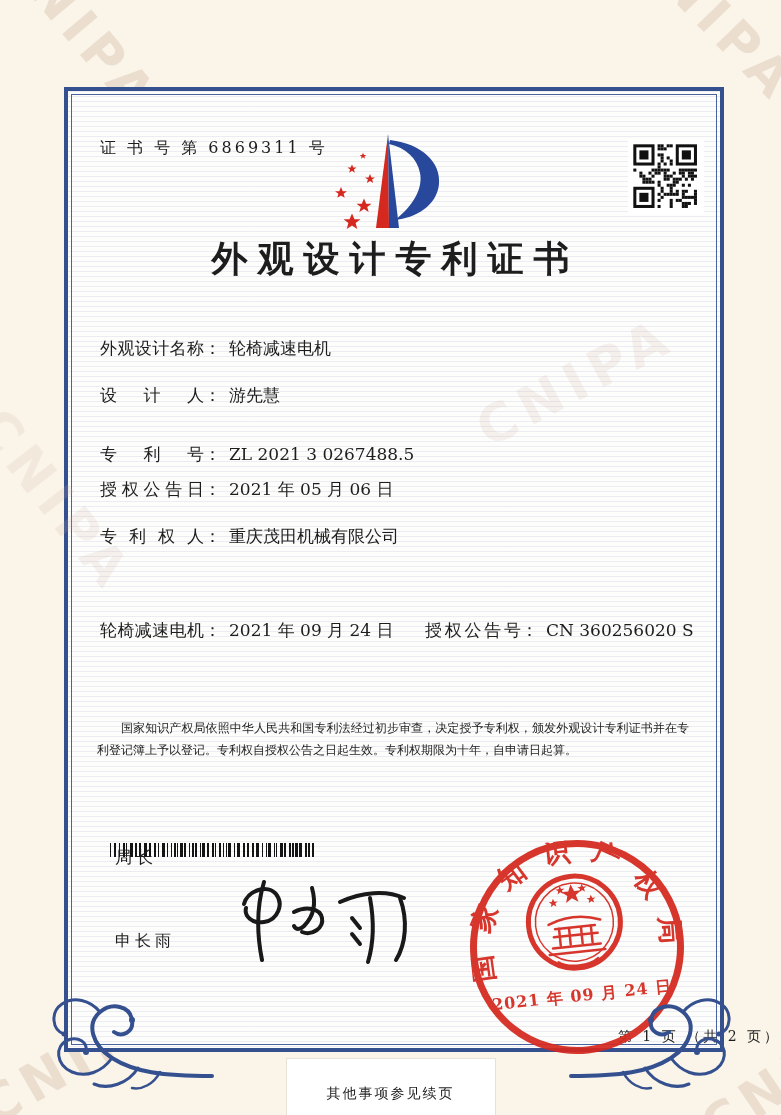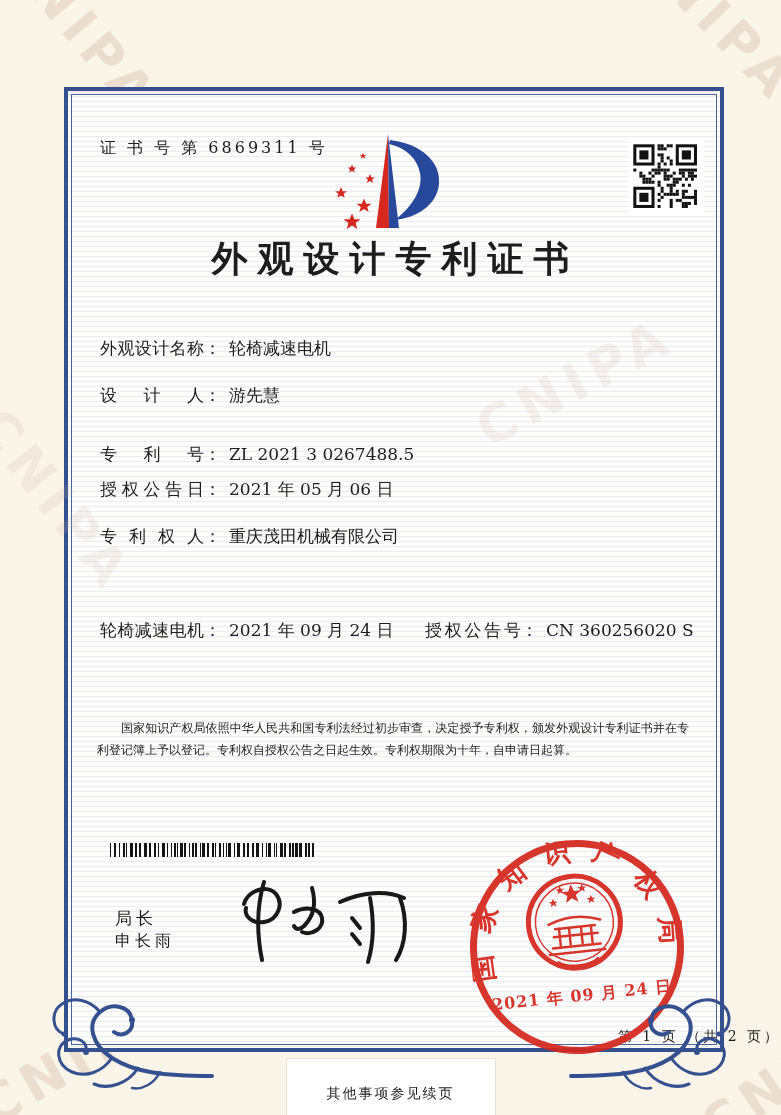--- a/index.html
+++ b/index.html
@@ -64,21 +64,21 @@
   .colon { margin-right:8px; }
   .grant-no { position:absolute; left:325px; }
   .grant-no .flabel { width:96px; }
 
   
   .paras { position:absolute; left:97px; top:694px; width:592px; font-size:12px; line-height:1.82;margin-top:24px; }
   .paras p { text-indent:2em; text-align:justify; }
 
   
   .barcode { position:absolute; left:110px; top:843px; }
-  .director-title { position:absolute; left:115px; top:907px; font-size:17px; letter-spacing:4px; }
+  .director-title { position:absolute; left:115px; top:846px; font-size:17px; letter-spacing:4px; }
   .director-name  { position:absolute; left:115px; top:931px; font-size:16px; letter-spacing:4px; }
   .signature { position:absolute; left:228px; top:868px; }
 
   
   .seal {
     position:absolute; left:470px; top:840px; width:214px; height:214px;
     transform:rotate(-6deg); opacity:.93; z-index:4;
   }
   .seal-ring { position:absolute; inset:0; border:7px solid #d5281e; border-radius:50%; }
   .seal-texts { position:absolute; inset:0; }

